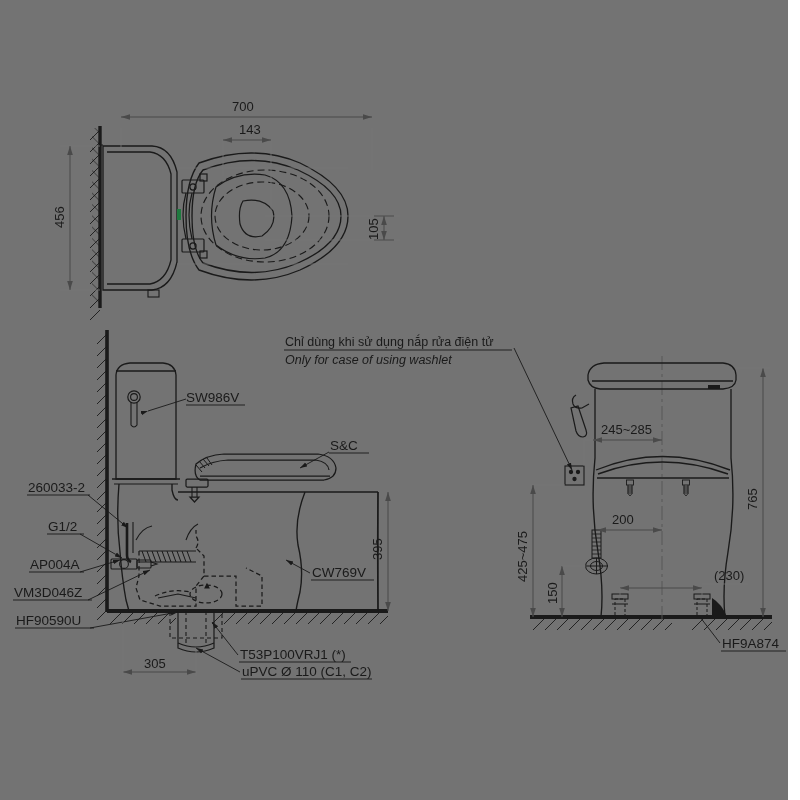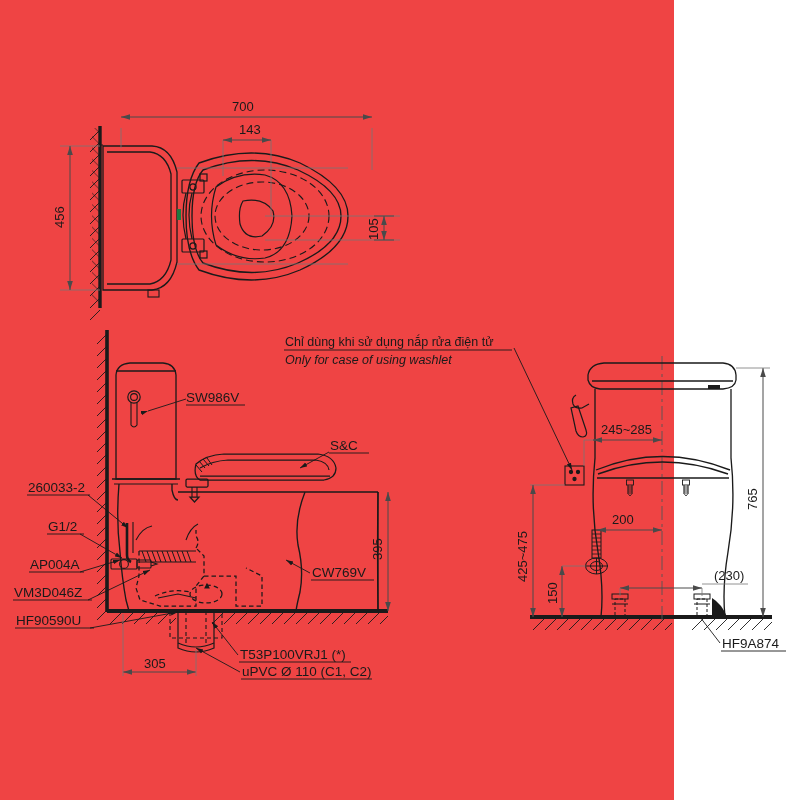--- a/index.html
+++ b/index.html
@@ -1,19 +1,19 @@
 <!DOCTYPE html>
 <html><head>
 <meta charset="utf-8">
 <title>Technical Drawing</title>
 <style>
   html,body{margin:0;padding:0;background:#ffffff;}
   body{width:800px;height:800px;overflow:hidden;
        font-family:"Liberation Sans","DejaVu Sans",sans-serif;color:#1a1a1a;}
-  #sheet{position:relative;width:674px;height:800px;background:#ef4444;}
+  #sheet{position:relative;width:788px;height:800px;background:#737373;}
   svg{display:block;}
   .dimtxt{font-family:"Liberation Sans",sans-serif;font-size:13px;fill:#1a1a1a;}
   .lbl{font-family:"Liberation Sans",sans-serif;font-size:13.5px;fill:#1a1a1a;}
   .note-vn{font-family:"Liberation Sans",sans-serif;font-size:12.5px;fill:#1a1a1a;}
   .note-en{font-family:"Liberation Sans",sans-serif;font-size:12.5px;font-style:italic;fill:#1a1a1a;}
 </style>
 </head>
 <body>
 
 <div id="sheet">

